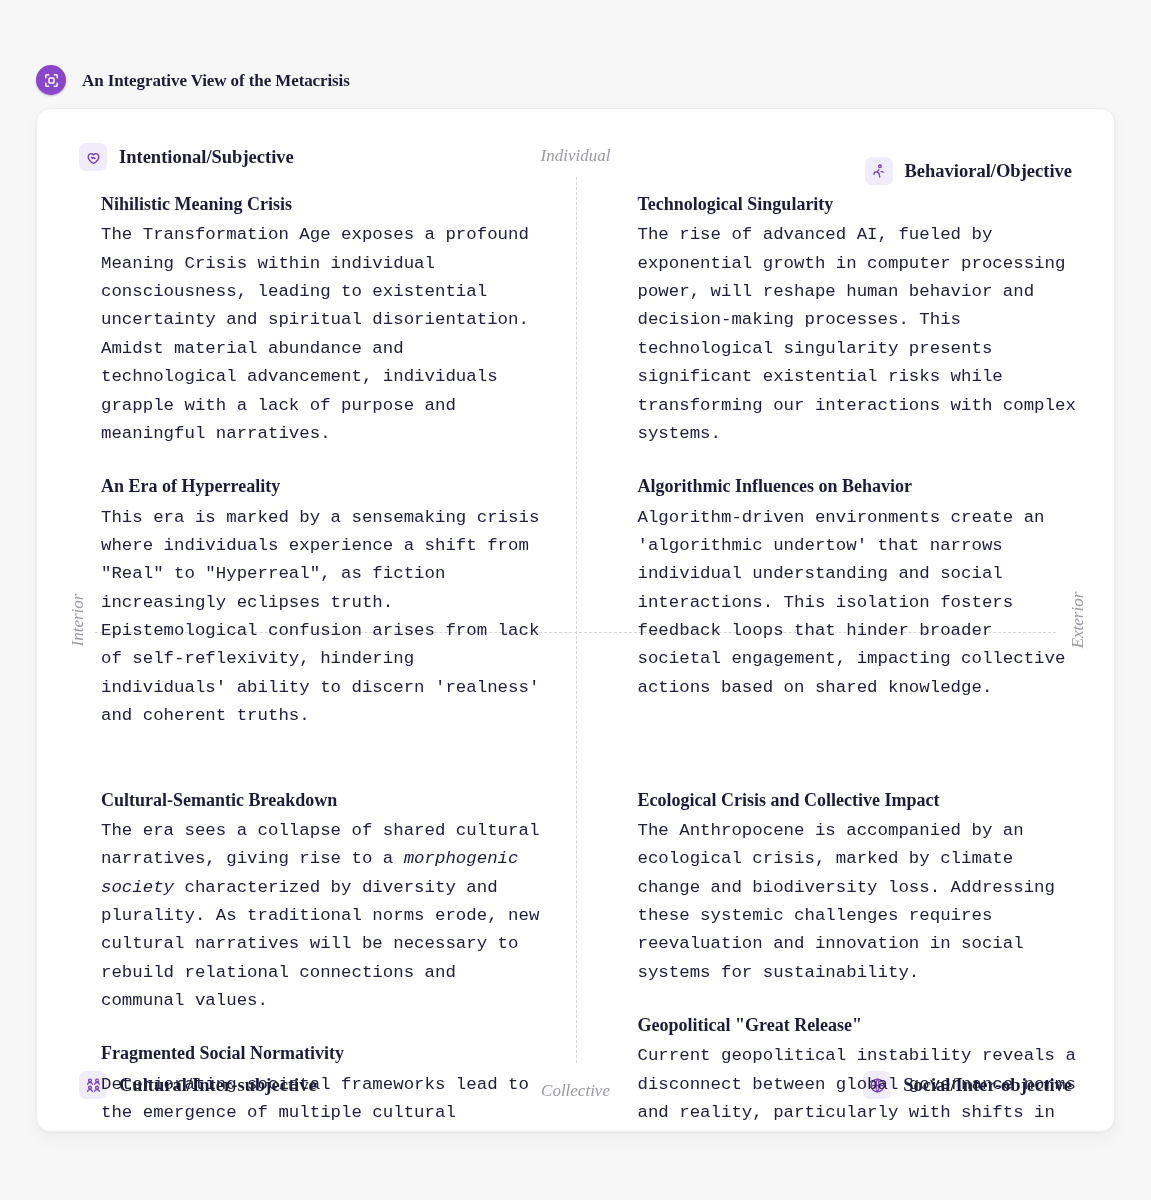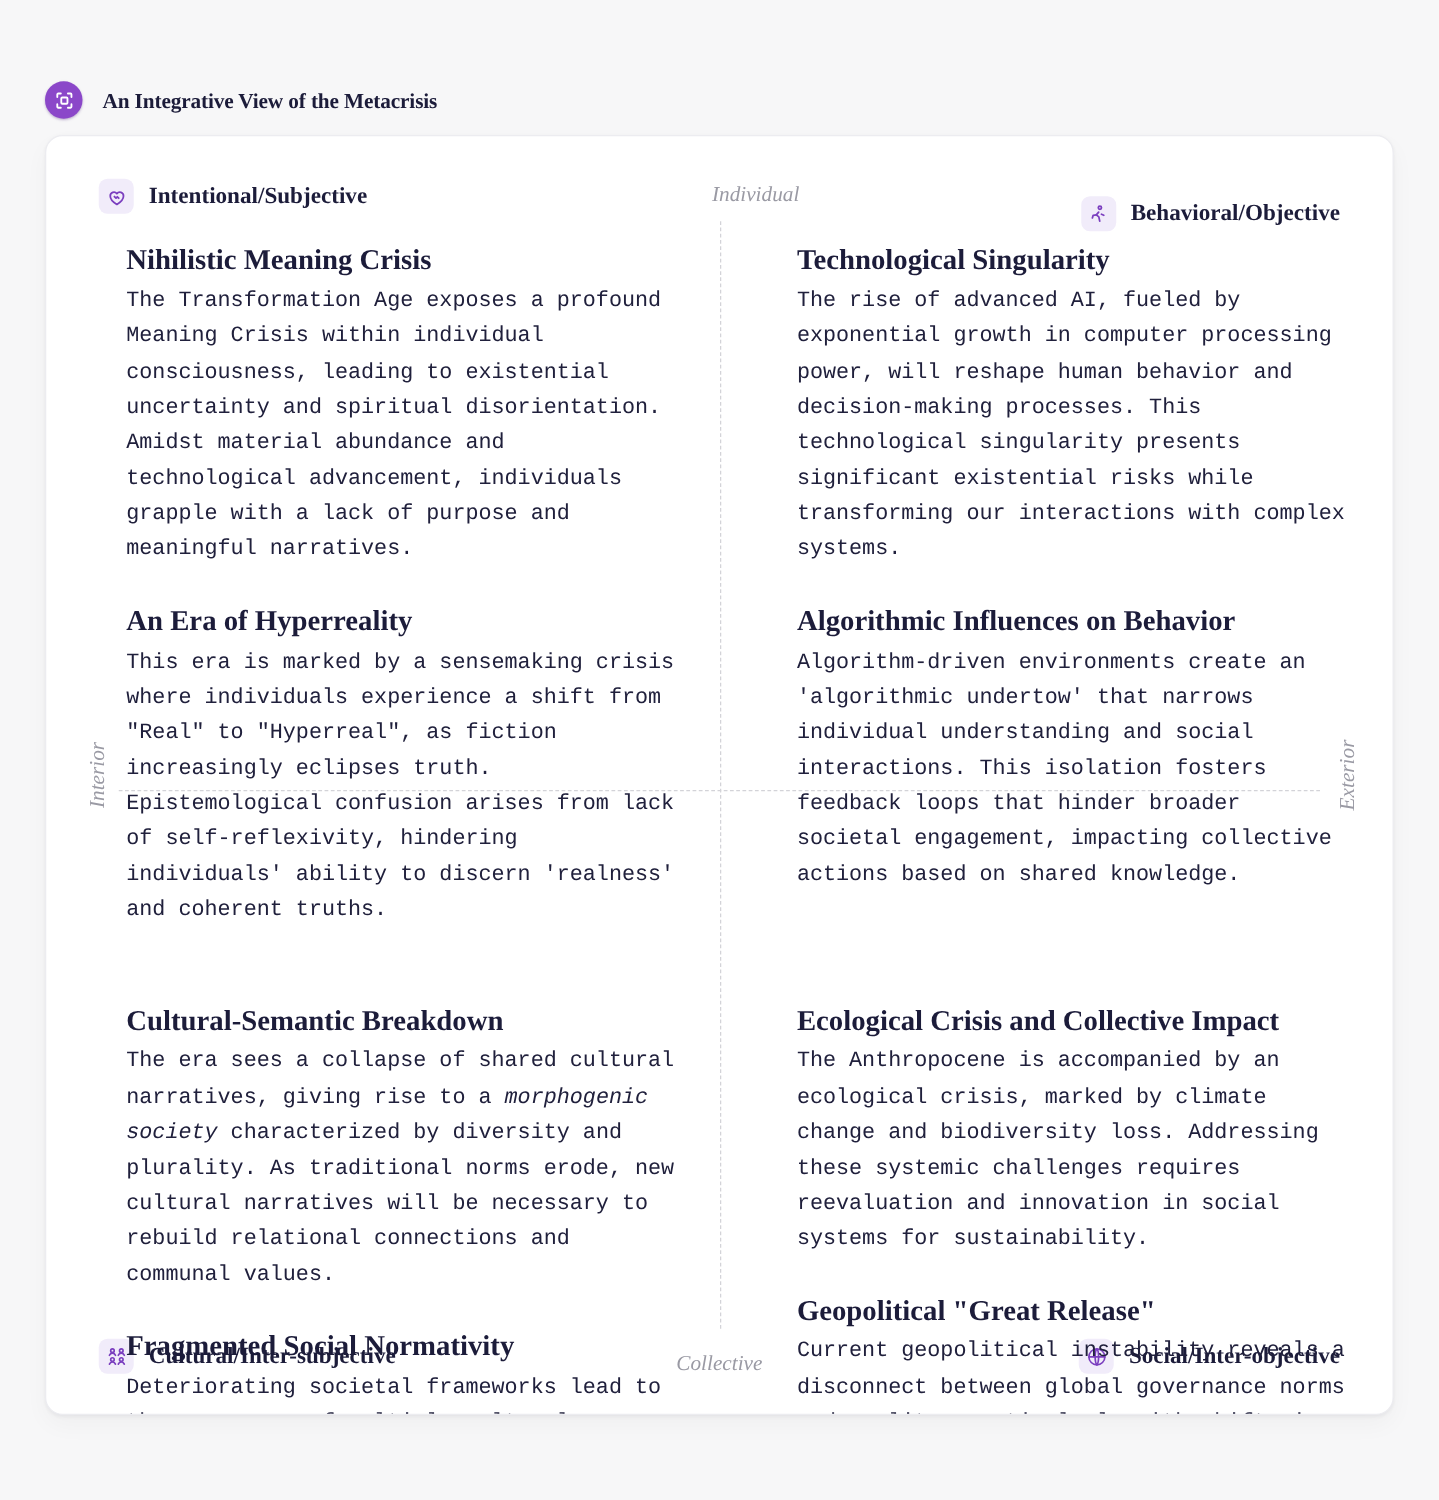--- a/index.html
+++ b/index.html
@@ -97,21 +97,21 @@
   
   .axis-word {
     position: absolute;
     font-family: "Liberation Serif", serif;
     font-style: italic;
     font-size: 17px;
     color: #9a9aa4;
     white-space: nowrap;
     line-height: 1;
   }
-  .axis-word.individual { left: 50%; transform: translateX(-50%); top: 38px; margin-left: 29px; }
+  .axis-word.individual { left: 50%; transform: translateX(-50%); top: 38px; }
   .axis-word.collective { left: 50%; transform: translateX(-50%); bottom: 32px; }
   .axis-word.interior   { left: 14px; top: 50%; transform: translateY(-50%) rotate(-90deg); }
   .axis-word.exterior   { right: 8px; top: 50%; transform: translateY(-50%) rotate(-90deg); }
 
   
   .grid {
     position: absolute;
     inset: 0;
     display: grid;
     grid-template-columns: 1fr 1fr;
@@ -121,21 +121,21 @@
     padding: 84px 30px 20px 64px;
   }
   .quadrant.q-tr { padding-left: 62px; padding-right: 32px; }
   .quadrant.q-bl { padding-top: 38px; }
   .quadrant.q-br { padding-top: 38px; padding-left: 62px; }
 
   .entry + .entry { margin-top: 27px; }
   .entry-title {
     font-family: "Liberation Serif", serif;
     font-weight: bold;
-    font-size: 23px;
+    font-size: 18px;
     color: #1c1c3a;
     line-height: 1.3;
     margin-bottom: 5px;
   }
   .entry-body {
     font-family: Liberation Mono, monospace;
     font-size: 17.4px;
     color: #20203c;
     line-height: 1.63;
     max-width: 445px;

